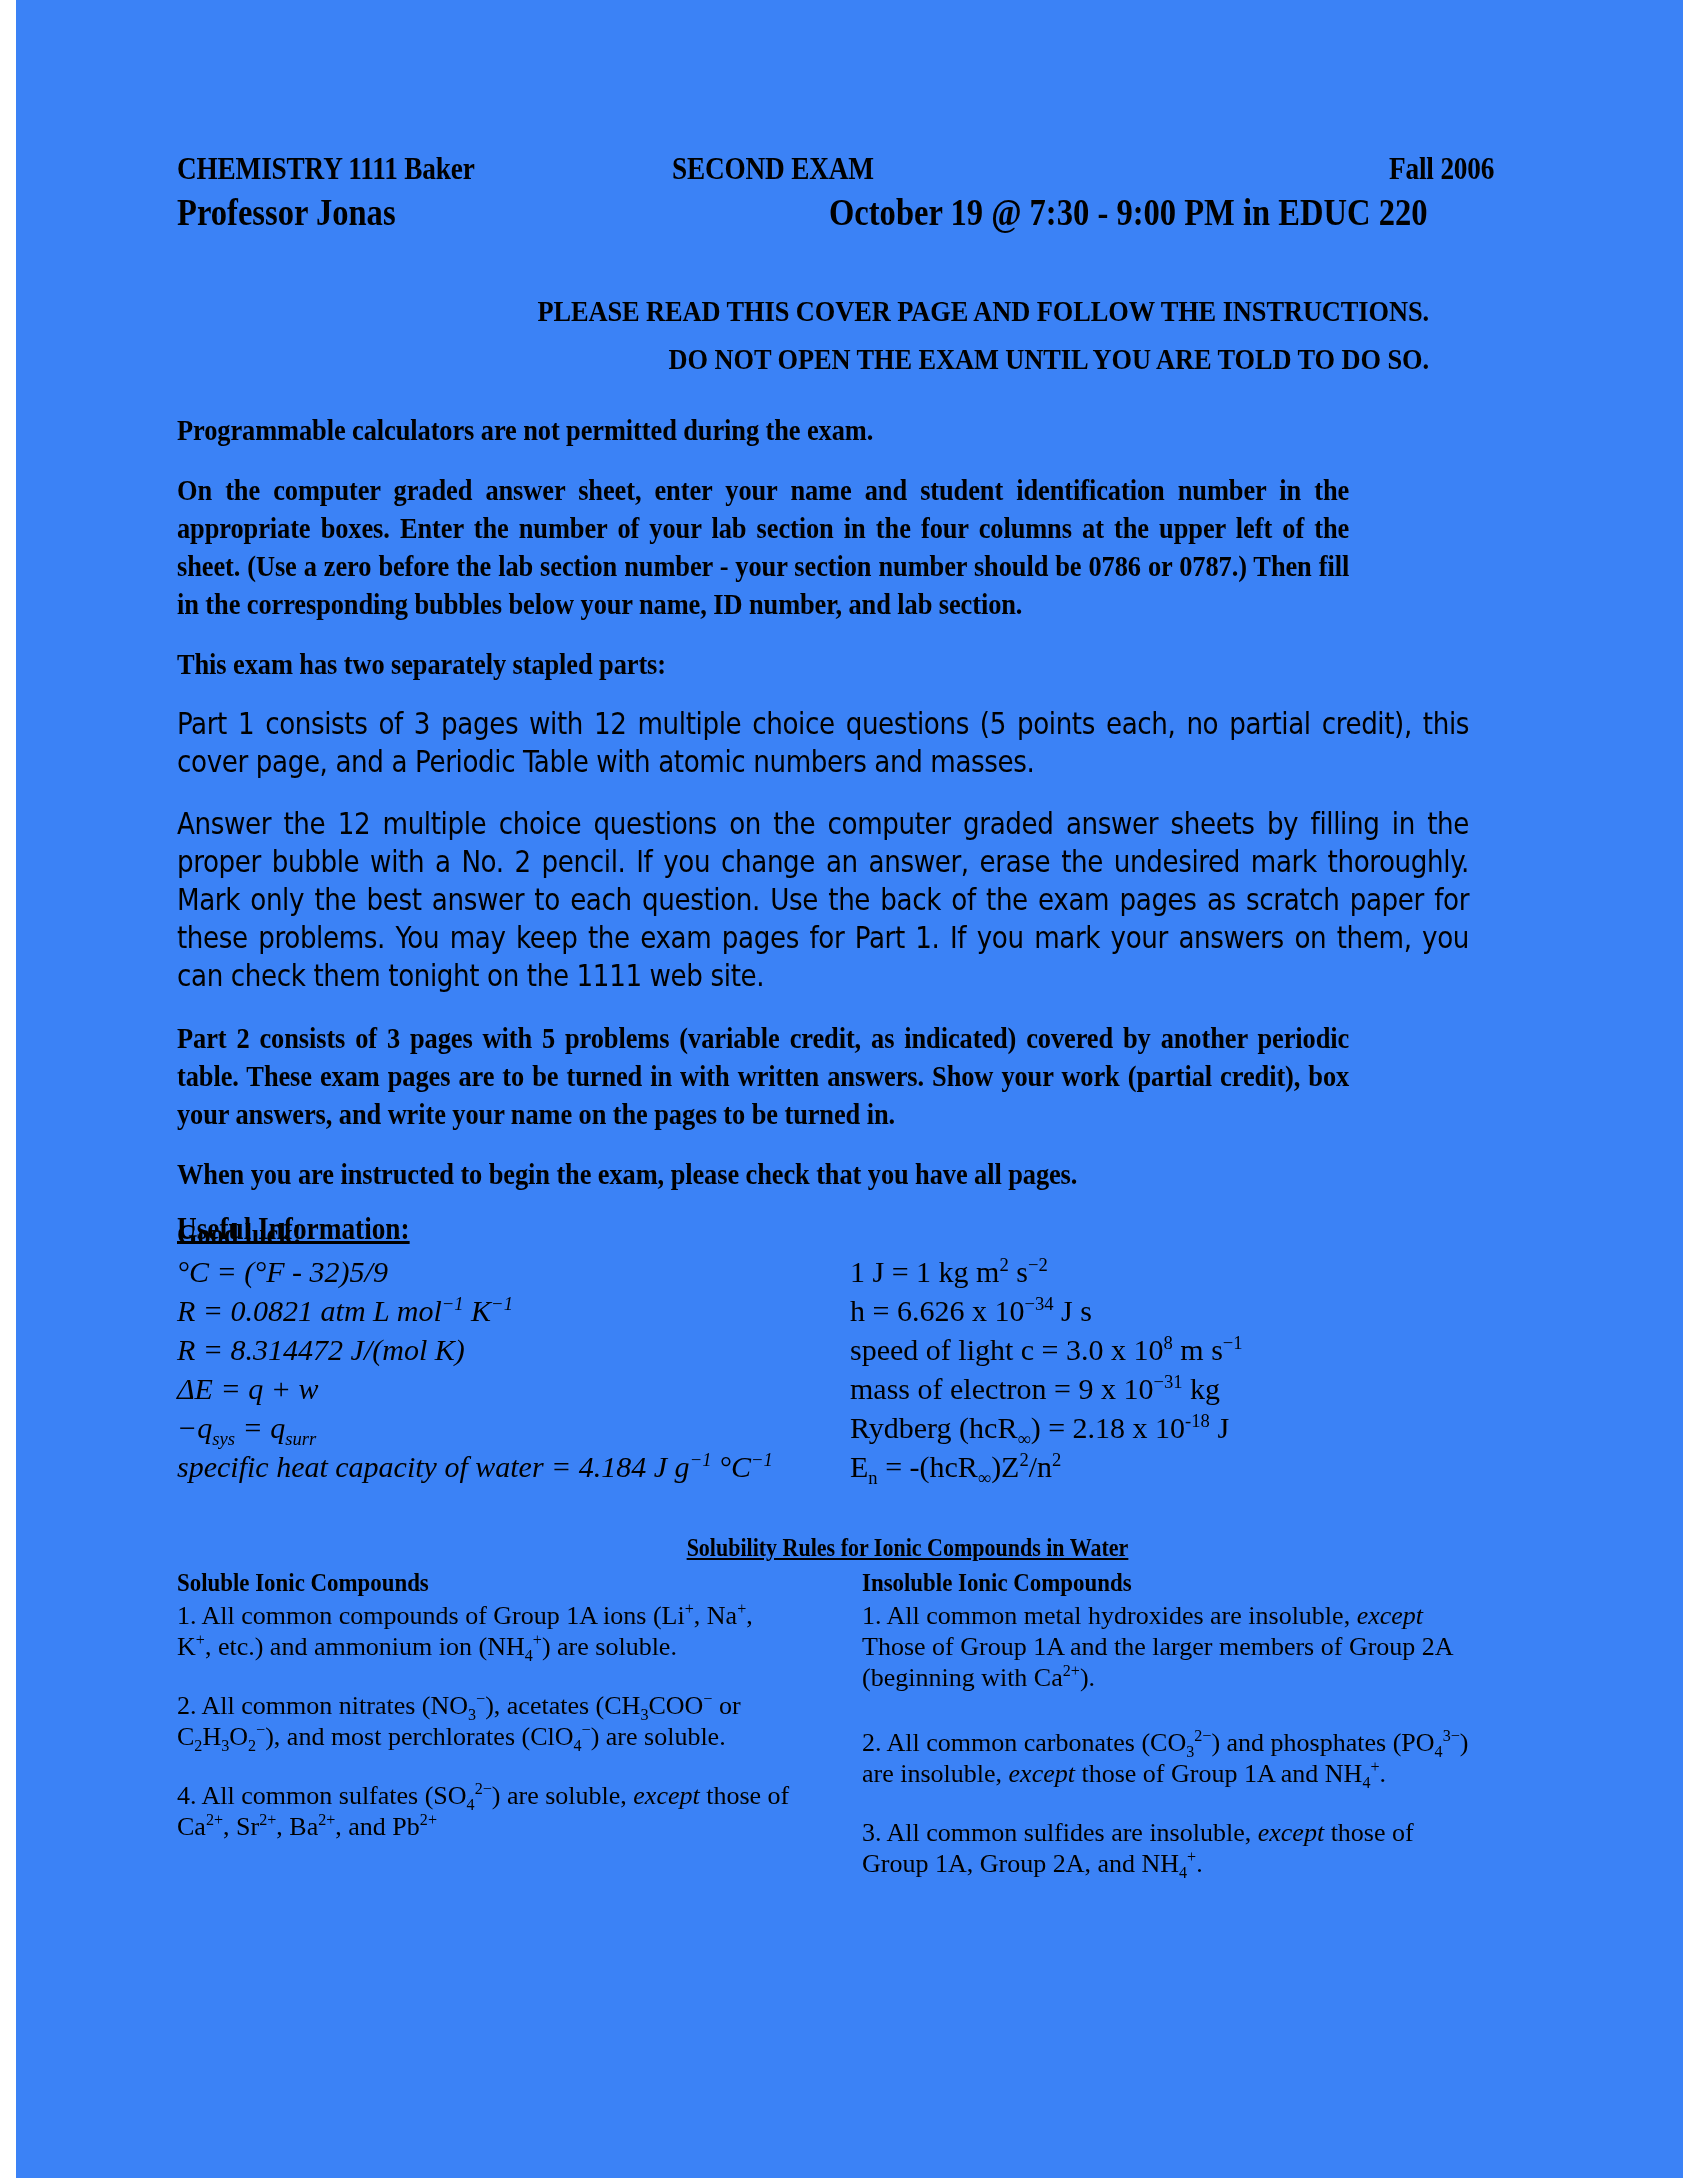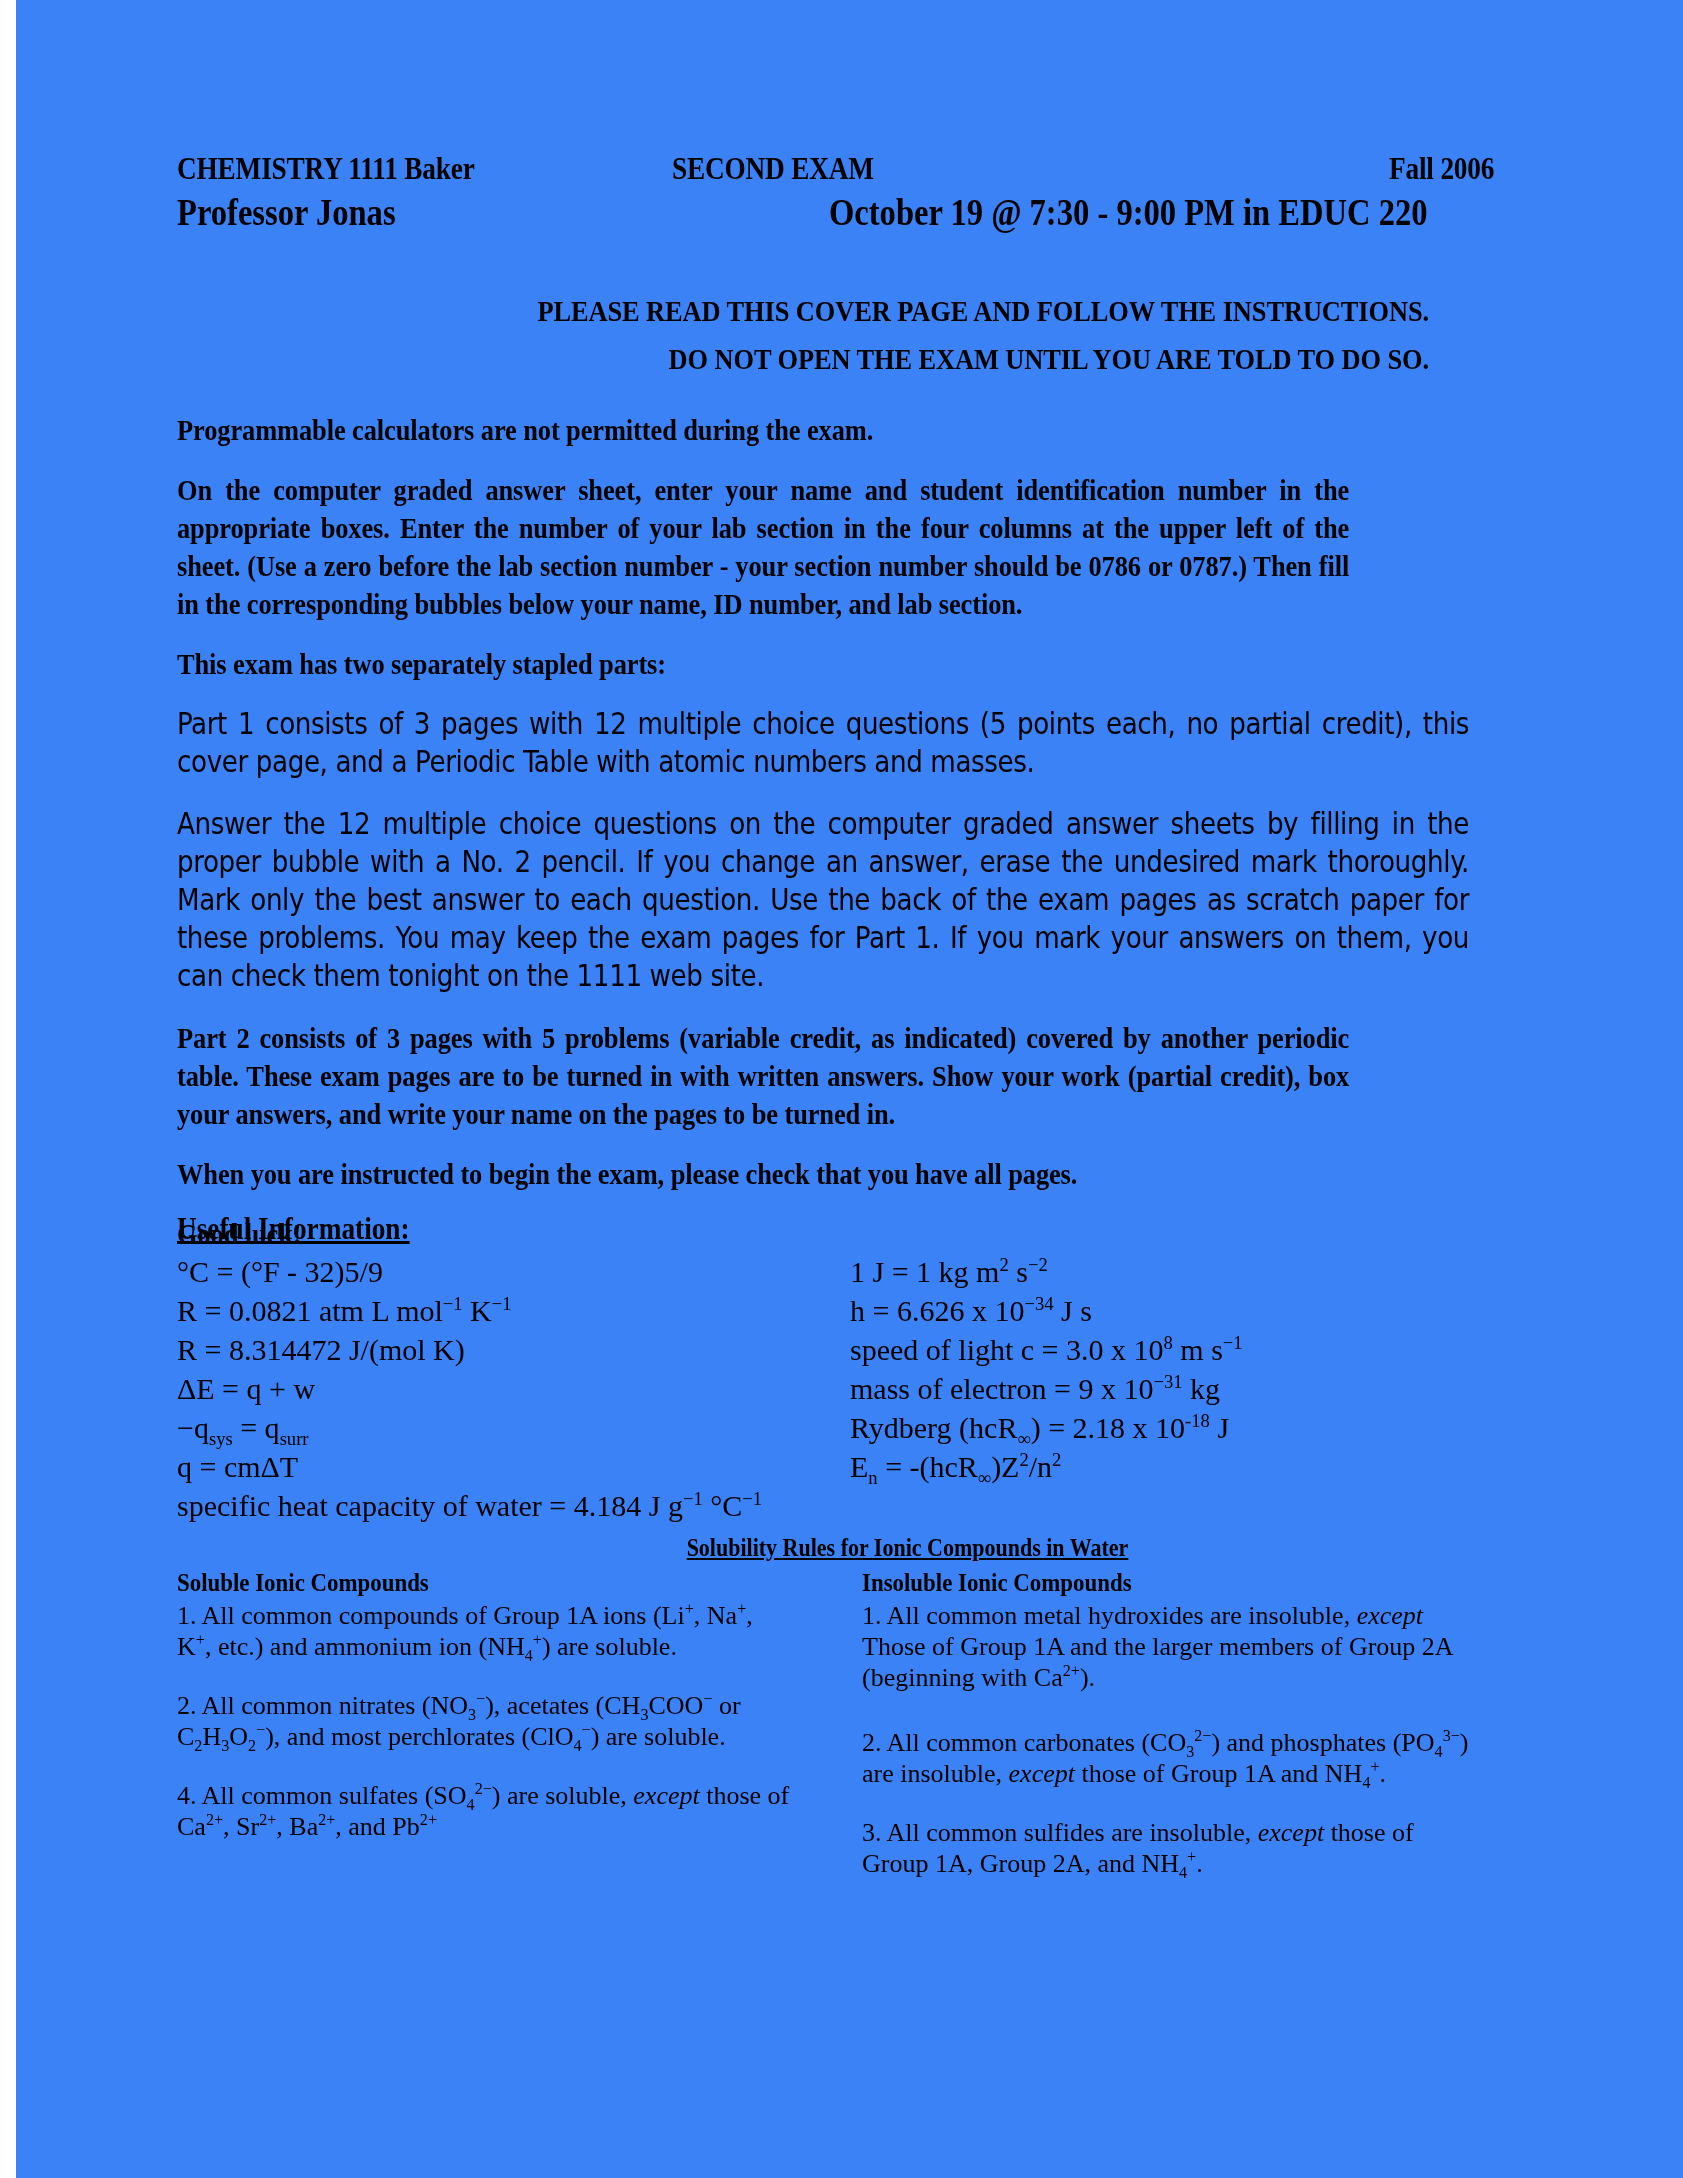--- a/index.html
+++ b/index.html
@@ -112,21 +112,21 @@
     font-size: 31px;
     text-decoration: underline;
     line-height: 38px;
     margin-bottom: 2px;
   }
   .formula-cols {
     display: flex;
     margin-top: 2px;
   }
   .fcol { }
-  .fcol.left  { width: 673px; }
+  .fcol.left  { width: 673px; font-style: italic; }
   .fcol.right { width: 634px; }
   .formula {
     font-family: "Liberation Serif", "DejaVu Serif", serif;
     font-weight: normal;
     font-size: 30px;
     line-height: 39px;
     white-space: nowrap;
   }
   sup.f { font-size: 0.62em; vertical-align: super; line-height: 0; }
   sub.f { font-size: 0.62em; vertical-align: sub;   line-height: 0; }
@@ -204,21 +204,20 @@
   <div id="useful">
     <div class="ui-title serif-bold" style="transform-origin:left top; display:inline-block;">Useful Information:</div>
 
     <div class="formula-cols">
       <div class="fcol left">
         <div class="formula">°C = (°F - 32)5/9</div>
         <div class="formula">R = 0.0821 atm L mol<sup class="f">−1</sup> K<sup class="f">−1</sup></div>
         <div class="formula">R = 8.314472 J/(mol K)</div>
         <div class="formula">ΔE = q + w</div>
         <div class="formula">−q<sub class="f">sys</sub> = q<sub class="f">surr</sub></div>
-        <div class="formula">q = cmΔT</div>
         <div class="formula">specific heat capacity of water = 4.184 J g<sup class="f">−1</sup> °C<sup class="f">−1</sup></div>
       </div>
 
       <div class="fcol right">
         <div class="formula">1 J = 1 kg m<sup class="f">2</sup> s<sup class="f">−2</sup></div>
         <div class="formula">h = 6.626 x 10<sup class="f">−34</sup> J s</div>
         <div class="formula">speed of light c = 3.0 x 10<sup class="f">8</sup> m s<sup class="f">−1</sup></div>
         <div class="formula">mass of electron = 9 x 10<sup class="f">−31</sup> kg</div>
         <div class="formula">Rydberg (hcR<sub class="f">∞</sub>) = 2.18 x 10<sup class="f">-18</sup> J</div>
         <div class="formula">E<sub class="f">n</sub> = -(hcR<sub class="f">∞</sub>)Z<sup class="f">2</sup>/n<sup class="f">2</sup></div>

